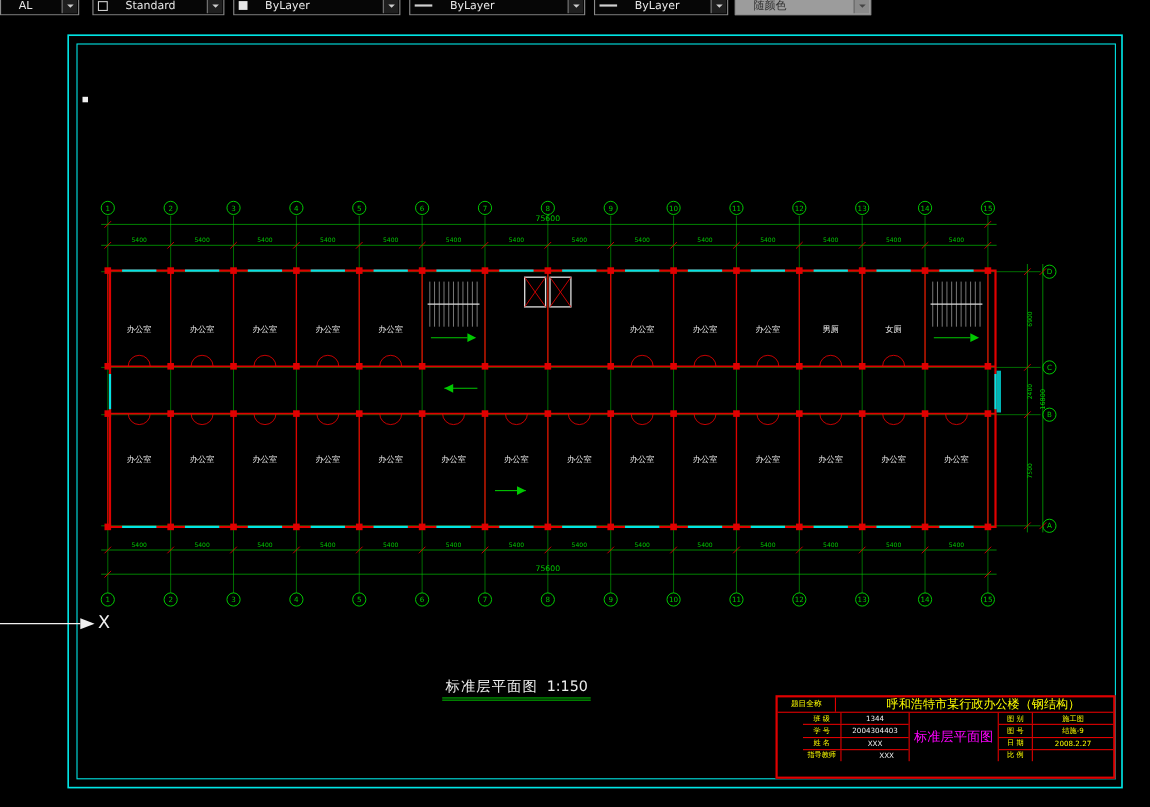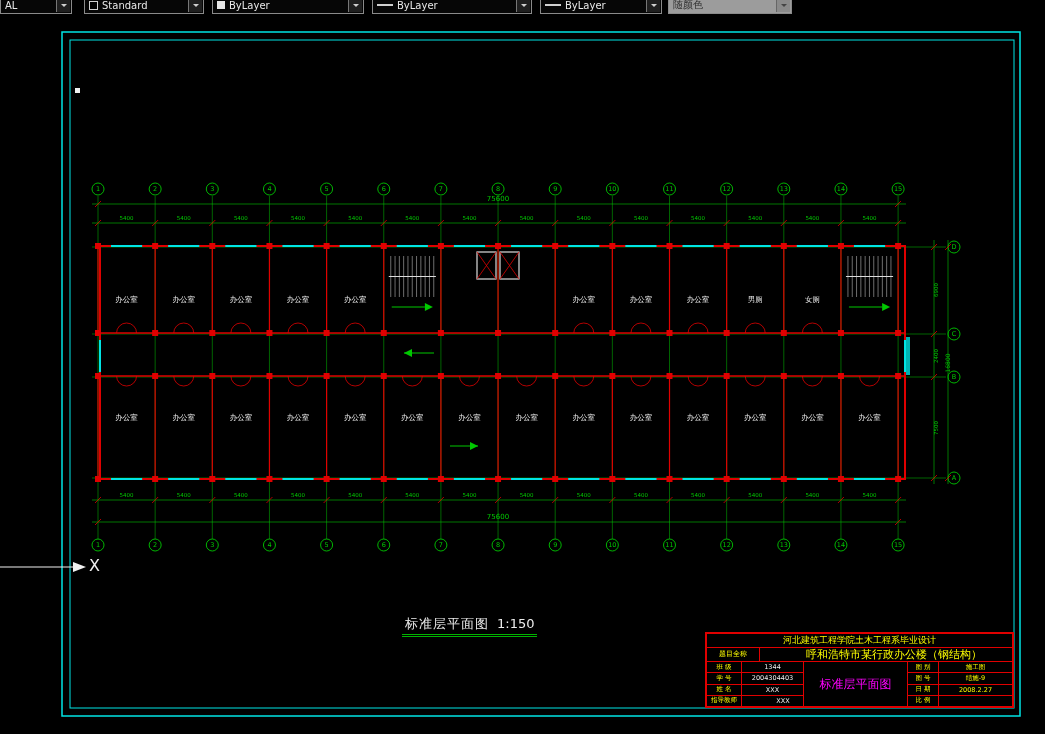--- a/index.html
+++ b/index.html
@@ -2,21 +2,21 @@
 <html><head>
 <meta charset="utf-8">
 <style>
   html,body{margin:0;padding:0;background:#000;}
   body{width:1045px;height:734px;overflow:hidden;font-family:"DejaVu Sans",sans-serif;}
   .screen{position:relative;width:1045px;height:734px;background:#000;}
 
   
   .toolbar{position:absolute;top:0;left:0;width:1045px;height:14px;background:#000;overflow:hidden;z-index:10;}
   .combo{position:absolute;top:-4px;height:18px;background:#060606;border:1px solid #8a8a8a;box-sizing:border-box;display:flex;align-items:center;}
-  .combo-text{color:#e8e8e8;font-size:10px;padding-left:4px;white-space:nowrap;}
+  .combo-text{color:#e8e8e8;font-size:10px;padding-left:16px;white-space:nowrap;}
   .combo-arrow{position:absolute;right:1px;top:1px;bottom:1px;width:13px;background:#1f1f1f;border-left:1px solid #777;display:flex;align-items:center;justify-content:center;}
   .combo-arrow::after{content:"";width:0;height:0;border:3px solid transparent;border-top-color:#cfcfcf;margin-top:3px;}
   .icon-style{width:7px;height:7px;border:1px solid #cfcfcf;background:#000;margin-left:4px;flex:none;}
   .icon-swatch{width:8px;height:8px;background:#e8e8e8;margin-left:4px;flex:none;}
   .icon-dash{width:16px;height:0;border-top:2px solid #cfcfcf;margin-left:4px;flex:none;}
   .combo.disabled{background:#9c9c9c;}
   .combo.disabled .combo-text{color:#2e2e2e;}
   .combo.disabled .combo-arrow{background:#8a8a8a;border-left-color:#666;}
   .combo.disabled .combo-arrow::after{border-top-color:#444;}
 
@@ -26,21 +26,21 @@
   .plan-title{position:absolute;left:402px;top:615px;color:#ececec;font-size:13px;letter-spacing:1px;border-bottom:3px double #00b400;padding:0 3px 1px 3px;white-space:nowrap;}
   .plan-title .scale{margin-left:8px;letter-spacing:0;}
   .x-marker{position:absolute;left:89px;top:556px;color:#f0f0f0;font-size:16px;}
 
   
   .titleblock{position:absolute;left:705px;top:632px;width:309px;height:76px;border:2px solid #e00000;box-sizing:border-box;background:#000;font-size:7px;}
   .tb-header{height:13px;line-height:13px;border-bottom:1px solid #e00000;color:#ffff00;font-size:9px;text-align:center;overflow:hidden;white-space:nowrap;}
   .tb-project{height:13px;border-bottom:1px solid #e00000;display:flex;gap:16px;}
   .tb-project-label{width:52px;border-right:1px solid #e00000;color:#ffff00;font-size:7px;line-height:13px;text-align:center;overflow:hidden;}
   .tb-project-name{flex:1;color:#ffff00;font-size:11px;line-height:13px;text-align:center;overflow:hidden;white-space:nowrap;}
-  .tb-body{display:flex;height:44px;}
+  .tb-body{display:flex;height:44px;margin-left:23px;}
   .tb-left{width:96px;border-right:1px solid #e00000;display:flex;flex-direction:column;}
   .tb-right{width:104px;display:flex;flex-direction:column;}
   .tb-row{flex:1;display:flex;border-bottom:1px solid #e00000;min-height:0;}
   .tb-row:last-child{border-bottom:none;gap:21px;}
   .tb-cell-label{width:34px;border-right:1px solid #e00000;color:#ffff00;font-size:6.5px;text-align:center;overflow:hidden;display:flex;align-items:center;justify-content:center;white-space:nowrap;}
   .tb-cell-value{flex:1;color:#f0f0f0;font-size:6.5px;overflow:hidden;display:flex;align-items:center;justify-content:center;white-space:nowrap;}
   .tb-right .tb-cell-label{width:30px;}
   .tb-right .tb-cell-value{color:#ffff00;}
   .tb-center{flex:1;border-right:1px solid #e00000;color:#ff00ff;font-size:12px;display:flex;align-items:center;justify-content:center;white-space:nowrap;overflow:hidden;}
 </style>
@@ -488,21 +488,20 @@
     <rect x="75" y="88" width="5" height="5" fill="#f0f0f0"></rect>
   </svg>
 
   <div class="plan-title">
     <span>标准层平面图</span><span class="scale">1:150</span>
   </div>
 
   <div class="x-marker">X</div>
 
   <div class="titleblock">
-    <div class="tb-header">河北建筑工程学院土木工程系毕业设计</div>
     <div class="tb-project">
       <div class="tb-project-label">题目全称</div>
       <div class="tb-project-name">呼和浩特市某行政办公楼（钢结构）</div>
     </div>
     <div class="tb-body">
       <div class="tb-left">
         <div class="tb-row">
           <div class="tb-cell-label">班 级</div>
           <div class="tb-cell-value">1344</div>
         </div>

